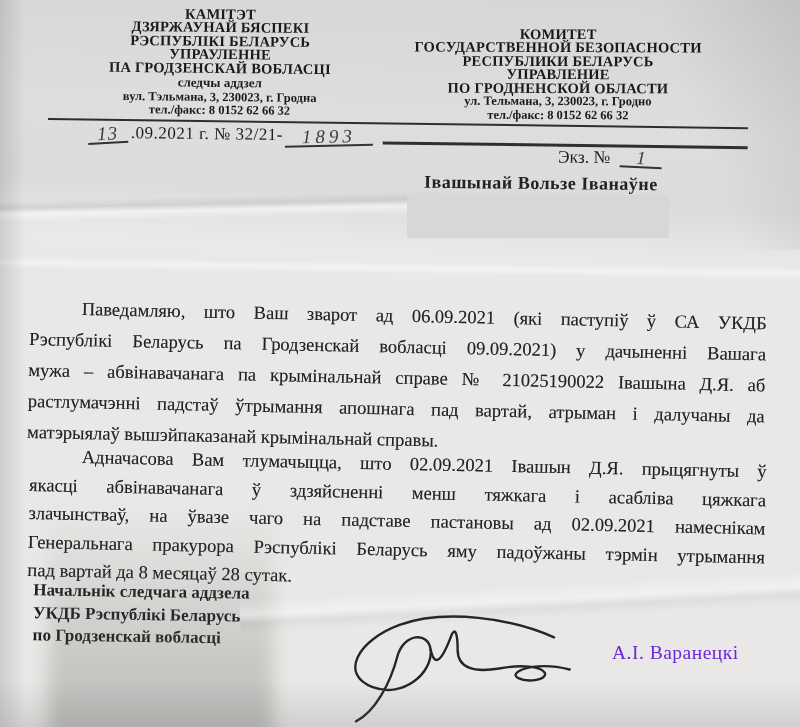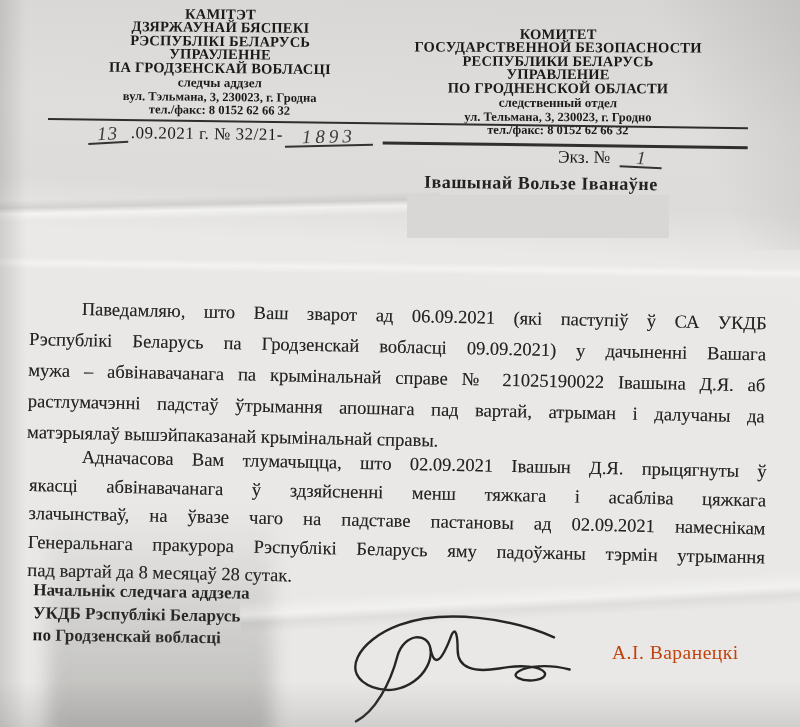--- a/index.html
+++ b/index.html
@@ -52,21 +52,21 @@
   .p2{top:446px;}
   .bl{text-align:justify;text-align-last:justify;white-space:normal;}
   .p1 .bl{height:31px;}
   .p2 .bl{height:28.5px;}
   .bl.first{text-indent:52px;}
   .bl.last{text-align-last:left;}
 
   .sigblock{position:absolute;left:33px;top:581px;font-size:17px;font-weight:bold;
             line-height:22.5px;transform:rotate(0.9deg);color:#1e1e1e;}
   .signature{position:absolute;left:300px;top:614px;width:280px;height:110px;}
-  .signer{position:absolute;left:612px;top:642px;font-size:19.5px;letter-spacing:0.5px;color:#c2410c;}
+  .signer{position:absolute;left:612px;top:642px;font-size:19.5px;letter-spacing:0.5px;color:#6d28d9;}
 </style>
 </head>
 <body>
 
 <div class="photo">
 
   <div class="shade shade-top"></div>
   <div class="shade shade-fold"></div>
   <div class="shade shade-crease"></div>
   <div class="shade shade-rt"></div>
@@ -81,21 +81,20 @@
     <div class="h-addr">вул. Тэльмана, 3, 230023, г. Гродна</div>
     <div class="h-addr">тел./факс: 8 0152 62 66 32</div>
   </div>
 
   <div class="hdr hdr-right">
     <div class="h-line">КОМИТЕТ</div>
     <div class="h-line">ГОСУДАРСТВЕННОЙ БЕЗОПАСНОСТИ</div>
     <div class="h-line">РЕСПУБЛИКИ БЕЛАРУСЬ</div>
     <div class="h-line">УПРАВЛЕНИЕ</div>
     <div class="h-line">ПО ГРОДНЕНСКОЙ ОБЛАСТИ</div>
-    <div class="h-dept">следственный отдел</div>
     <div class="h-addr">ул. Тельмана, 3, 230023, г. Гродно</div>
     <div class="h-addr">тел./факс: 8 0152 62 66 32</div>
   </div>
 
   <div class="refline">
     <div class="rule-top"></div>
     <div class="ref-row">
       <span class="hand day">13</span>
       <span class="typed">.09.2021 г. № 32/21-</span>
       <span class="hand num">1893</span>

